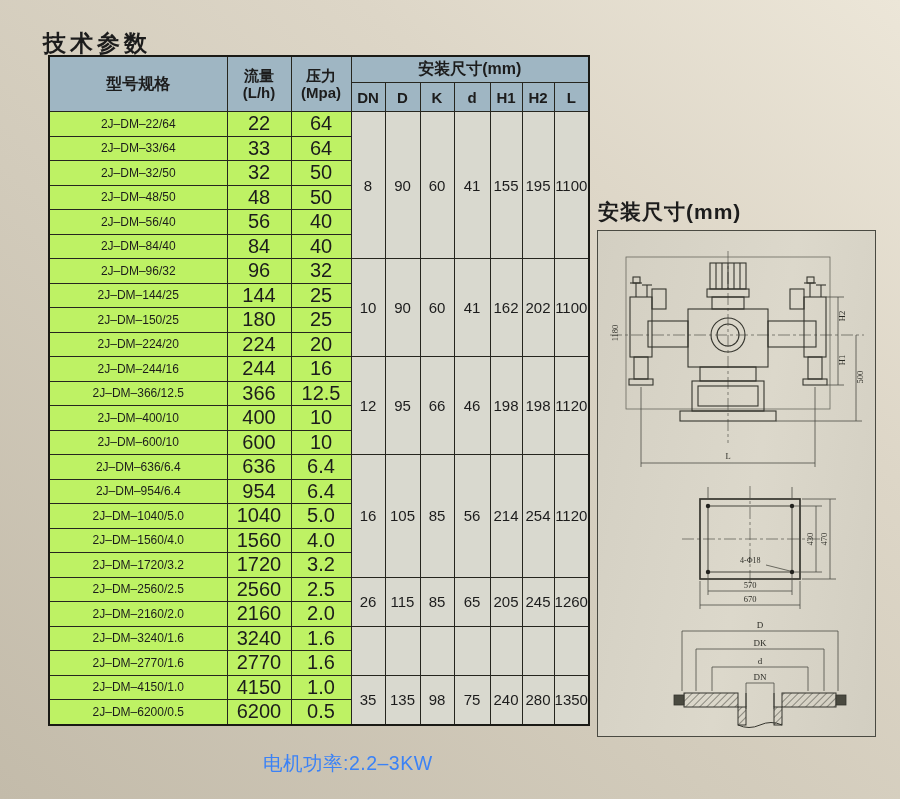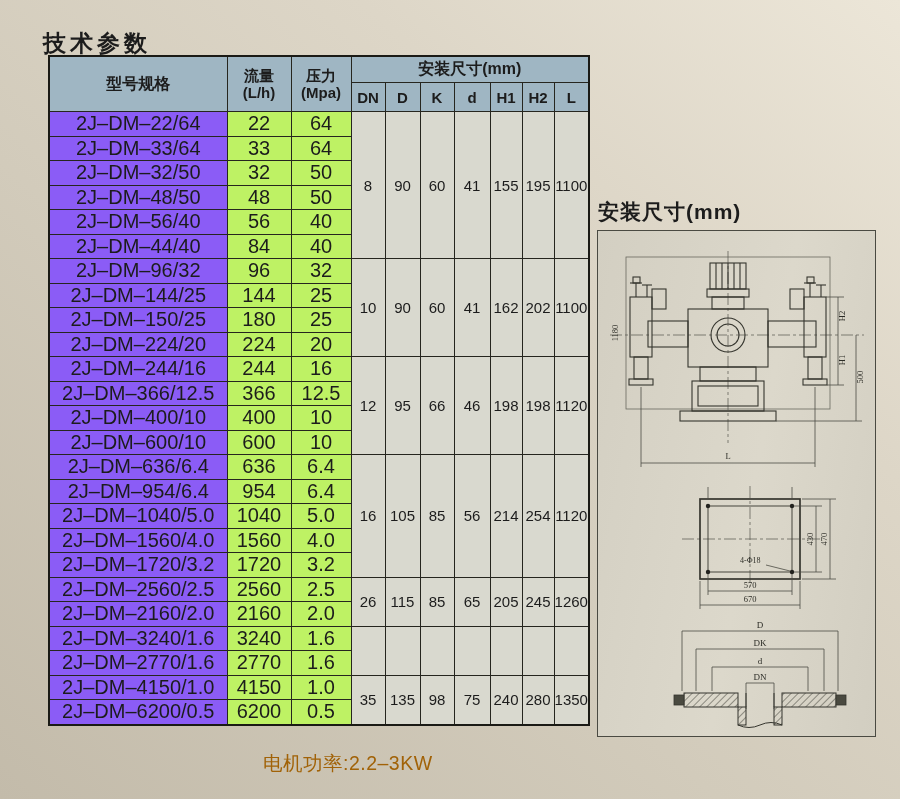--- a/index.html
+++ b/index.html
@@ -19,34 +19,34 @@
   }
   table.spec th,table.spec td{
     border:1.6px solid #26261f;padding:0;text-align:center;vertical-align:middle;
     overflow:hidden;white-space:nowrap;
   }
   th.hdr{background:#9fb6c3;font-size:16px;font-weight:bold;}
   th.hdr.small{font-size:15px;}
   th.hdr .sub{font-size:15px;font-weight:bold;display:block;line-height:1.15;}
   tr.hrow1 th{height:25px;}
   tr.hrow2 th{height:28px;}
-  td.model{background:#8b5cf6;font-size:20px;height:23.5px;}
+  td.model{background:#bef264;font-size:12px;height:23.5px;}
   td.num{background:#bef264;font-size:20px;}
   td.dim{background:#d9d9cf;font-size:15px;}
   .panel-title{
     position:absolute;left:598px;top:198px;font-size:21px;font-weight:bold;letter-spacing:1px;
   }
   .panel-box{
     position:absolute;left:597px;top:230px;width:277px;height:505px;
     border:1.5px solid #4a4a42;
     background:linear-gradient(100deg,#d3cfc2 0%,#dcd8cb 55%,#d2cec1 100%);
   }
   .panel-box svg{position:absolute;left:2px;}
   .footer-note{
-    position:absolute;left:263px;top:750px;font-size:19.5px;color:#a16207;
+    position:absolute;left:263px;top:750px;font-size:19.5px;color:#3b82f6;
     display:flex;gap:32px;letter-spacing:0.5px;
   }
   .dwg-text{font-family:"Liberation Serif",serif;fill:#2c2c26;}
 </style>
 </head>
 <body>
 
 <div class="page-title">技术参数</div>
 
 <table class="spec">
@@ -112,21 +112,21 @@
         <td class="model">2J–DM–48/50</td>
         <td class="num">48</td>
         <td class="num">50</td>
       </tr>
       <tr>
         <td class="model">2J–DM–56/40</td>
         <td class="num">56</td>
         <td class="num">40</td>
       </tr>
       <tr>
-        <td class="model">2J–DM–44/40</td>
+        <td class="model">2J–DM–84/40</td>
         <td class="num">84</td>
         <td class="num">40</td>
       </tr>
       <tr>
         <td class="model">2J–DM–96/32</td>
         <td class="num">96</td>
         <td class="num">32</td>
         <td class="dim" rowspan="4">10</td>
         <td class="dim" rowspan="4">90</td>
         <td class="dim" rowspan="4">60</td>

